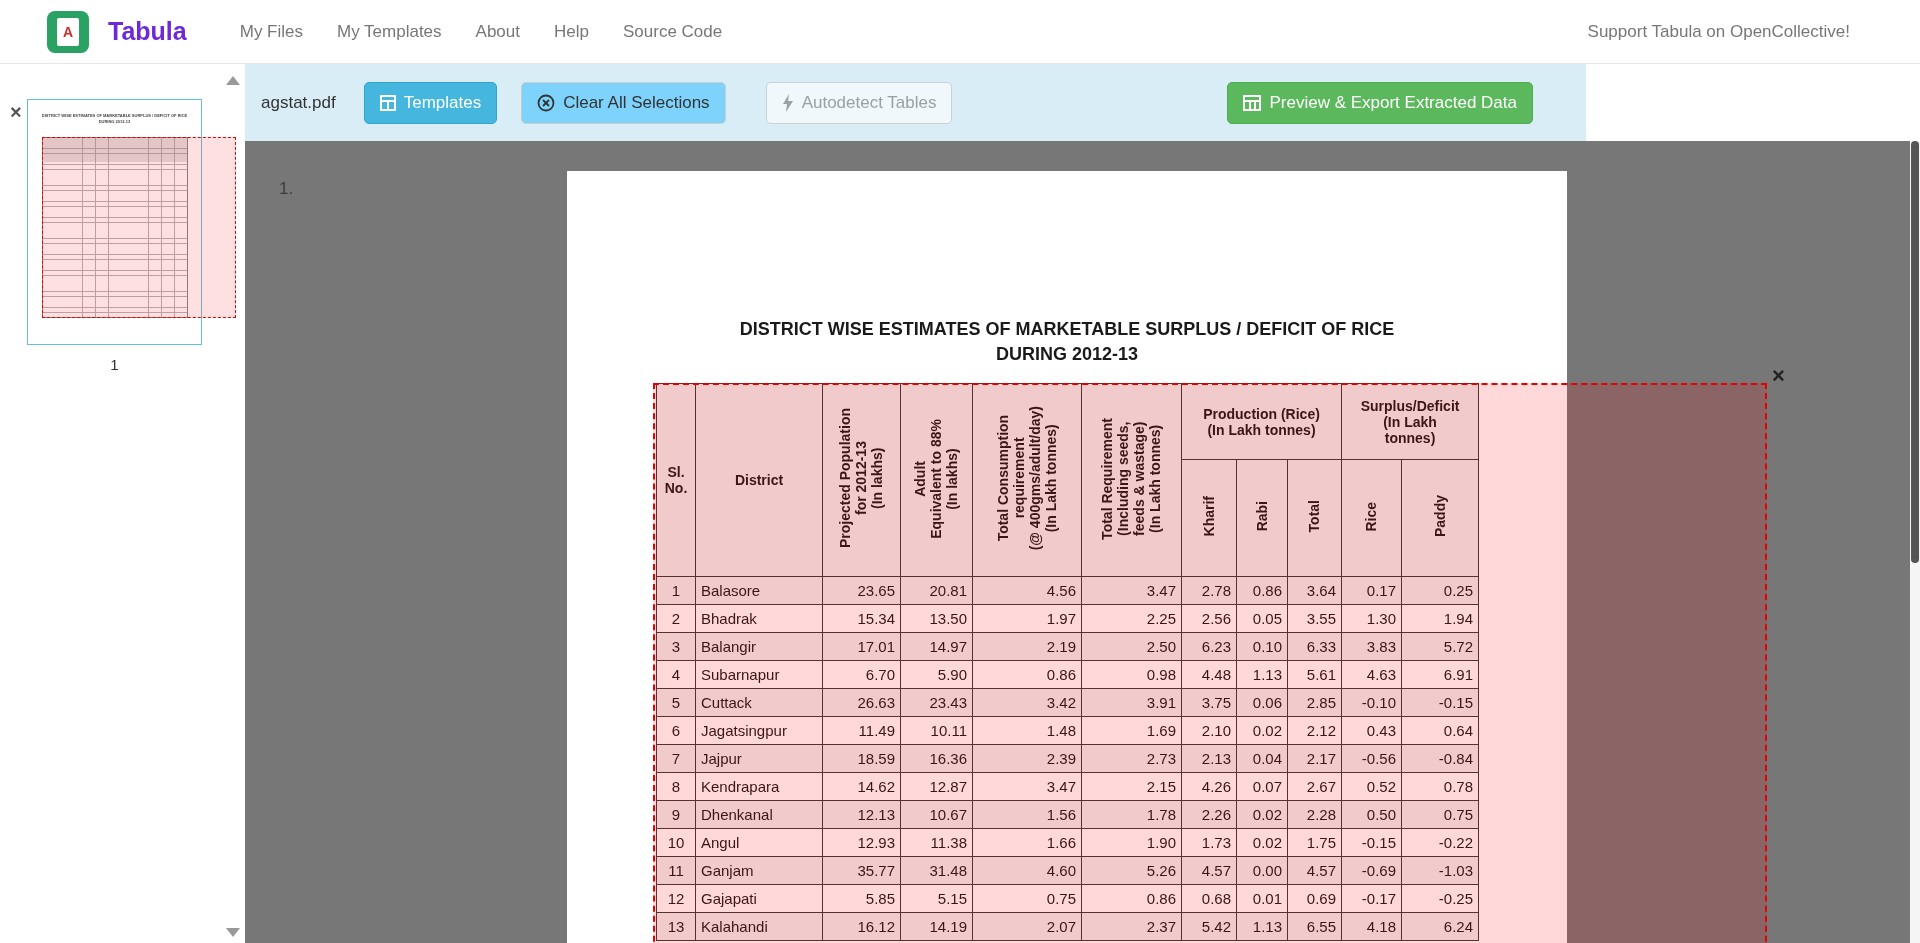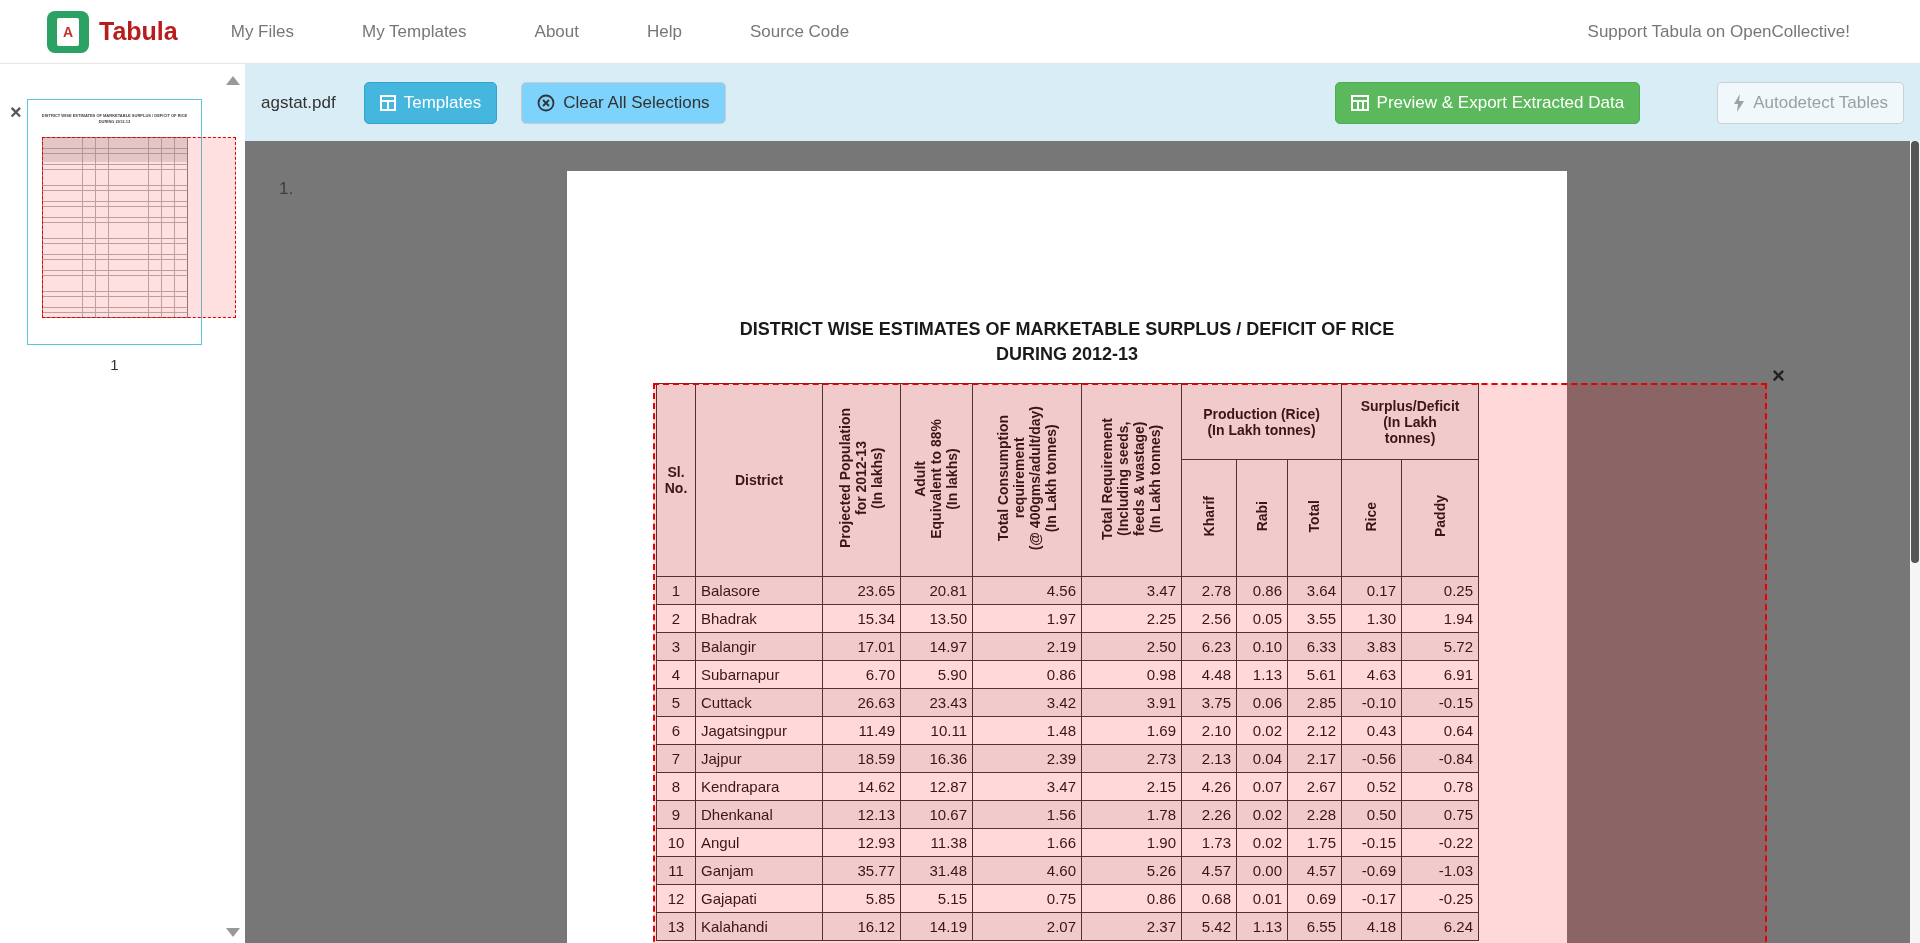--- a/index.html
+++ b/index.html
@@ -10,22 +10,22 @@
   
   .navbar { position:absolute; left:0; top:0; width:1920px; height:64px; background:#fff;
     border-bottom:1px solid #e7e7e7; display:flex; align-items:center;
     padding:0 70px 0 47px; z-index:10; }
   .brand-group { display:flex; align-items:center; gap:10px; cursor:pointer; }
   .logo { width:42px; height:42px; background:#2ba264; border-radius:8px;
     display:flex; align-items:center; justify-content:center; flex:none; }
   .logo-page { width:22px; height:28px; background:#fff; border-radius:2px;
     display:flex; align-items:center; justify-content:center; }
   .logo-a { color:#c9302c; font-size:14px; font-weight:bold; }
-  .brand-text { font-size:25px; font-weight:bold; color:#b91c1c; }
-  .nav-links { display:flex; margin-left:36px;gap:34px; }
+  .brand-text { font-size:25px; font-weight:bold; color:#6d28d9;margin-left:9px; }
+  .nav-links { display:flex; margin-left:36px; }
   .nav-link { padding:0 17px; font-size:17px; color:#777; cursor:pointer; text-decoration:none; }
   .support-link { margin-left:auto; font-size:17px; color:#777; cursor:pointer; text-decoration:none; }
 
   
   .sidebar { position:absolute; left:0; top:64px; width:245px; height:879px; background:#fff; z-index:5; }
   .thumb-close { position:absolute; left:10px; top:38px; font-size:20px; font-weight:bold;
     color:#555; cursor:pointer; line-height:1; }
   .scroll-up { position:absolute; right:5px; top:12px; width:0; height:0;
     border-left:7px solid transparent; border-right:7px solid transparent;
     border-bottom:9px solid #999; cursor:pointer; }
@@ -43,21 +43,21 @@
       repeating-linear-gradient(to right, transparent 0 12.6px, #b5b5b5 12.6px 13.2px); }
   .thumb-table::before { content:""; position:absolute; left:0; top:0; right:0; height:24px;
     background:rgba(150,150,150,0.28); }
   .thumb-selection { position:absolute; left:14px; top:37px; width:194px; height:181px;
     border:1px dashed #e60000; background:rgba(255,0,0,0.12); }
   .thumb-page-number { position:absolute; left:27px; top:292px; width:175px;
     text-align:center; font-size:15px; color:#333; }
 
   
   .content { position:absolute; left:245px; top:64px; width:1675px; height:879px; }
-  .toolbar { position:absolute; left:0; top:0; width:1675px; height:77px; background:#d9edf7;
+  .toolbar { position:absolute; left:0; top:0; width:1341px; height:77px; background:#d9edf7;
     display:flex; align-items:center; padding:0 16px; }
   .filename { font-size:17px; color:#333; margin-right:28px; }
   .btn { height:42px; border-radius:5px; font-size:17px; display:inline-flex; align-items:center;
     gap:8px; padding:0 15px; border:1px solid transparent; cursor:pointer;
     font-family:inherit; white-space:nowrap; }
   .btn-templates { background:#45b6dd; border-color:#2fa4cd; color:#fff; }
   .btn-clear { background:#7dd3fc; border-color:#ccc; color:#333; margin-left:24px; }
   .btn-autodetect { background:rgba(255,255,255,0.6); border-color:rgba(160,160,160,0.45);
     color:#9aa0a3; margin-left:40px; cursor:default; }
   .btn-export { background:#5cb85c; border-color:#4cae4c; color:#fff;
@@ -152,35 +152,35 @@
 
       <button class="btn btn-clear">
         <svg width="18" height="18" viewBox="0 0 18 18">
           <circle cx="9" cy="9" r="7.5" fill="none" stroke="#333" stroke-width="1.8"></circle>
           <line x1="6" y1="6" x2="12" y2="12" stroke="#333" stroke-width="1.8"></line>
           <line x1="12" y1="6" x2="6" y2="12" stroke="#333" stroke-width="1.8"></line>
         </svg>
         <span>Clear All Selections</span>
       </button>
 
+      <button class="btn btn-autodetect" aria-disabled="true">
+        <svg width="12" height="18" viewBox="0 0 12 18">
+          <path d="M7 0 L1 10 H5 L4 18 L11 7 H6 Z" fill="#9aa0a3"></path>
+        </svg>
+        <span>Autodetect Tables</span>
+      </button>
+
       <button class="btn btn-export">
         <svg width="18" height="16" viewBox="0 0 18 16">
           <rect x="1" y="1" width="16" height="14" fill="none" stroke="#fff" stroke-width="2"></rect>
           <line x1="1" y1="6" x2="17" y2="6" stroke="#fff" stroke-width="2"></line>
           <line x1="7" y1="6" x2="7" y2="15" stroke="#fff" stroke-width="2"></line>
           <line x1="12" y1="6" x2="12" y2="15" stroke="#fff" stroke-width="2"></line>
         </svg>
         <span>Preview &amp; Export Extracted Data</span>
-      </button>
-
-      <button class="btn btn-autodetect" aria-disabled="true">
-        <svg width="12" height="18" viewBox="0 0 12 18">
-          <path d="M7 0 L1 10 H5 L4 18 L11 7 H6 Z" fill="#9aa0a3"></path>
-        </svg>
-        <span>Autodetect Tables</span>
       </button>
     </div>
 
     <div class="docview">
       <div class="page-label">1.</div>
 
       <div class="pdf-page">
         <div class="pdf-title">
           <div>DISTRICT WISE ESTIMATES OF MARKETABLE SURPLUS / DEFICIT OF RICE</div>
           <div>DURING 2012-13</div>

